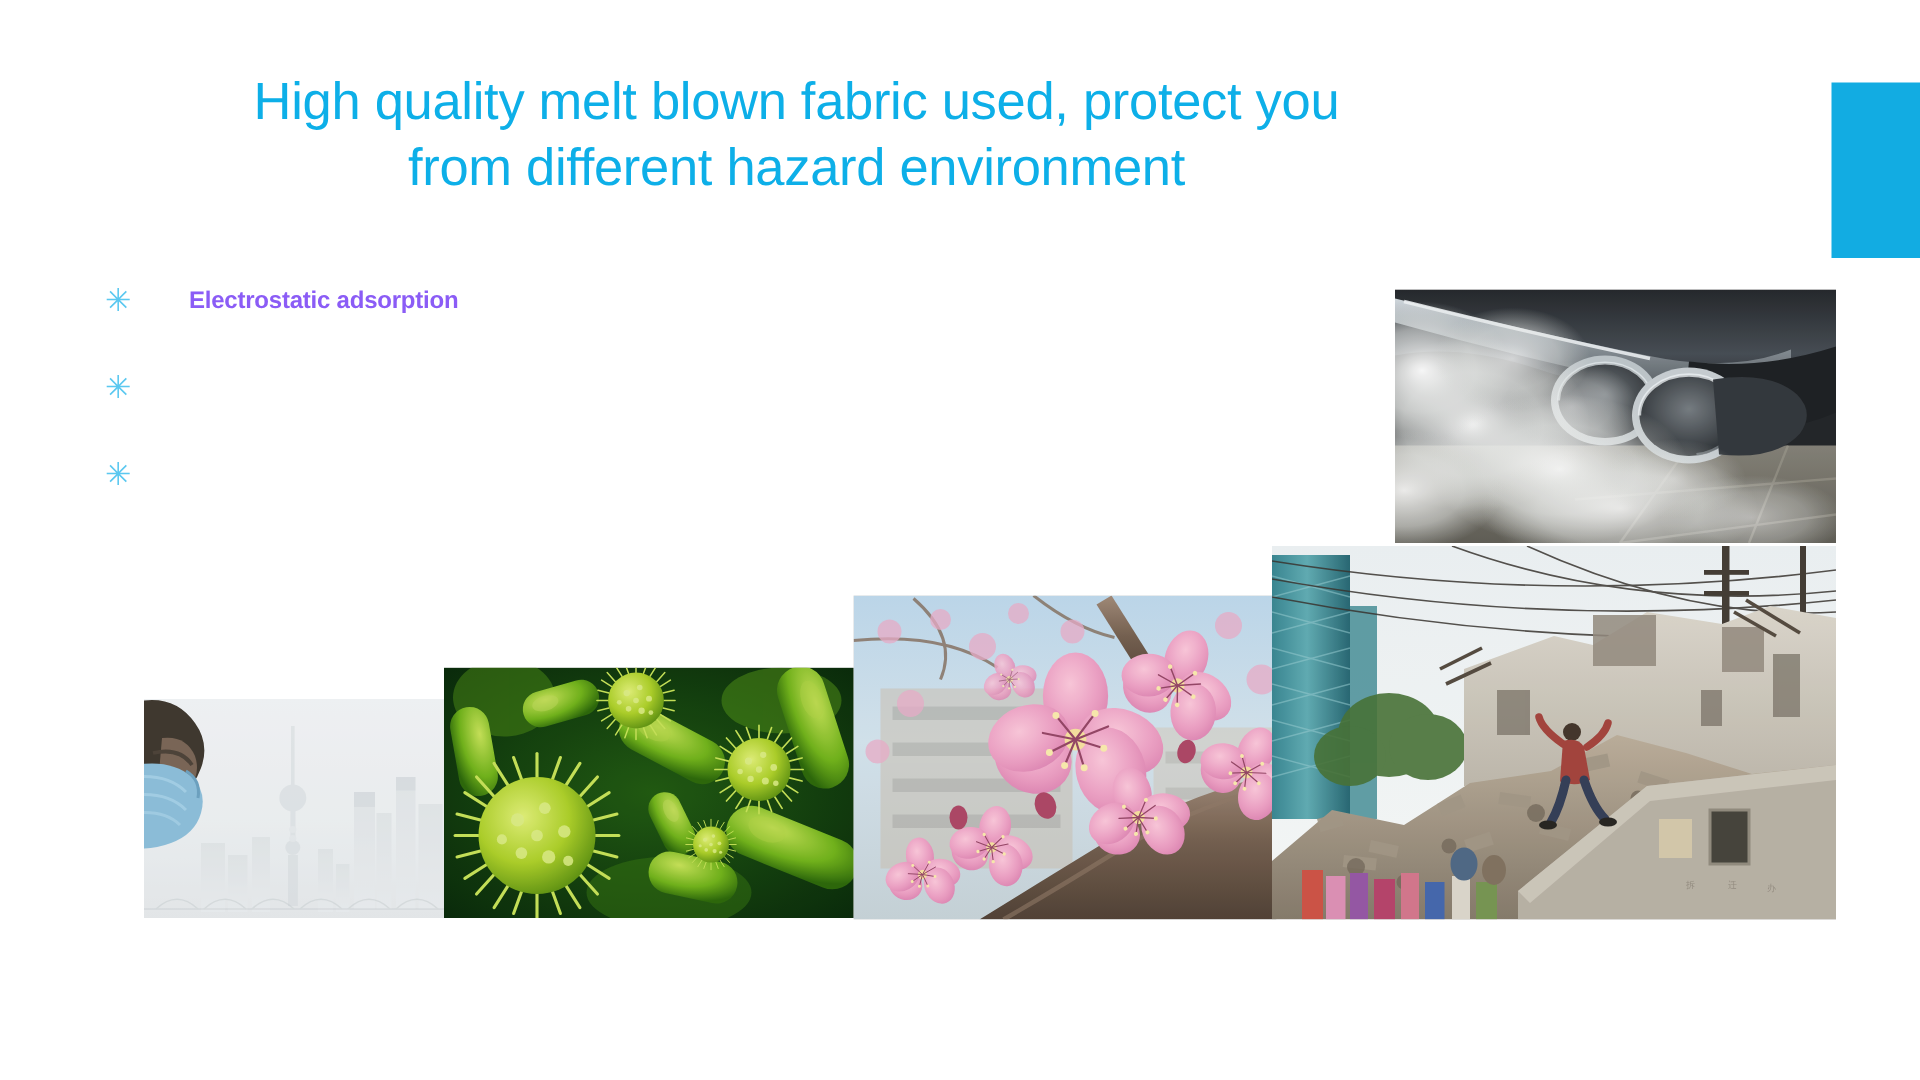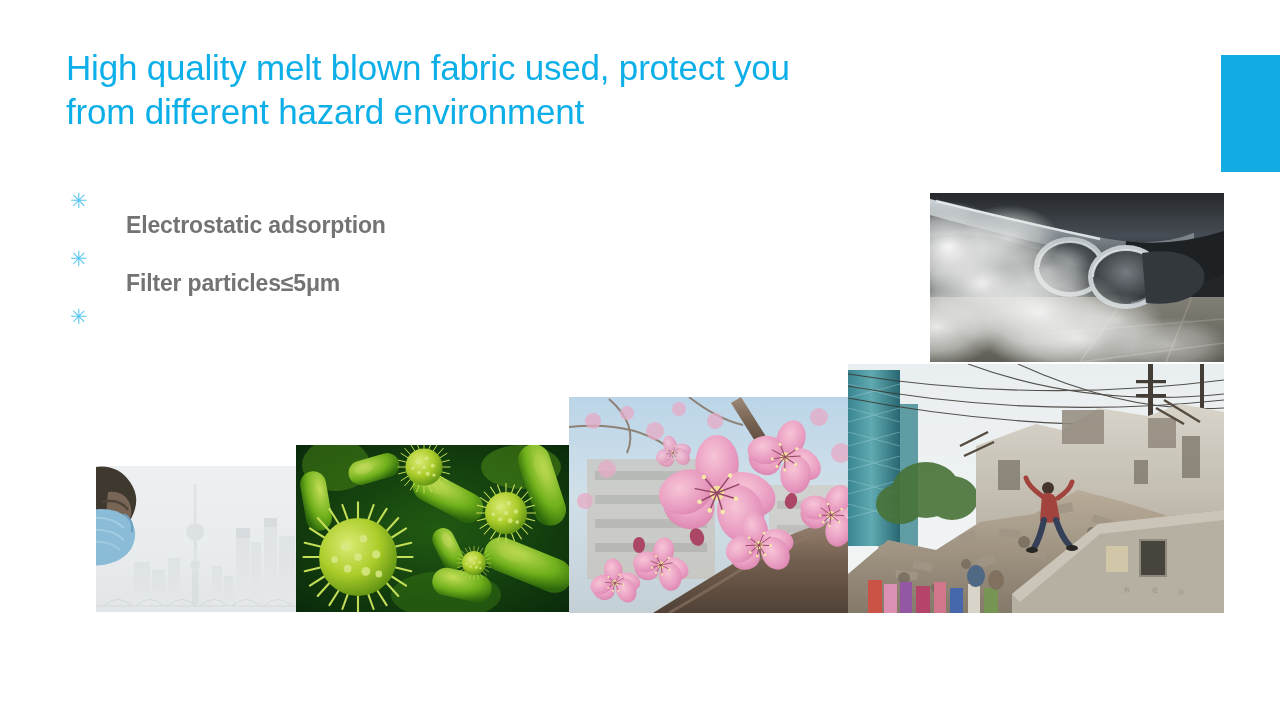--- a/index.html
+++ b/index.html
@@ -16,37 +16,38 @@
     background:#12ACE2;
   }
 
   
   .title{
     position:absolute;left:66px;top:46px;width:930px;
     color:#0DAFE8;
     font-size:35px;line-height:44px;font-weight:400;
     letter-spacing:-0.2px;
     white-space:pre-line;
+    text-align:center;
   }
 
   
   .bullets{position:absolute;left:66px;top:186px;width:820px;}
   .bullet-row{
     display:flex;align-items:flex-start;
     height:58px;
   }
   .bullet-mark{
     width:56px;flex:0 0 56px;
     color:#5BC8F0;font-size:21px;line-height:30px;
     text-align:left;padding-left:4px;
     font-weight:400;
   }
   .bullet-text{
-    color:#737373;font-size:23px;line-height:30px;font-weight:700;
-    letter-spacing:-0.15px;white-space:pre;margin-top:24px;
+    color:#8b5cf6;font-size:16px;line-height:30px;font-weight:700;
+    letter-spacing:-0.15px;white-space:pre;
   }
 
   
   .photo{position:absolute;overflow:hidden;background:#ddd;}
   .photo svg{display:block;width:100%;height:100%;}
 
   #photo-smog      {left:96px; top:466px; width:201px; height:146px;}
   #photo-germs     {left:296px;top:445px; width:277px; height:167px;}
   #photo-blossom   {left:569px;top:397px; width:282px; height:216px;}
   #photo-demolition{left:848px;top:364px; width:376px; height:249px;}
@@ -64,21 +65,20 @@
 
   <div class="bullets">
 
     <div class="bullet-row">
       <span class="bullet-mark">✳</span>
       <span class="bullet-text">Electrostatic adsorption</span>
     </div>
 
     <div class="bullet-row">
       <span class="bullet-mark">✳</span>
-      <span class="bullet-text">Filter particles≤5μm</span>
     </div>
 
     <div class="bullet-row">
       <span class="bullet-mark">✳</span>
     </div>
 
   </div>
 
   <div class="photo" id="photo-smog">
     <svg viewBox="0 0 201 146" preserveAspectRatio="none">

